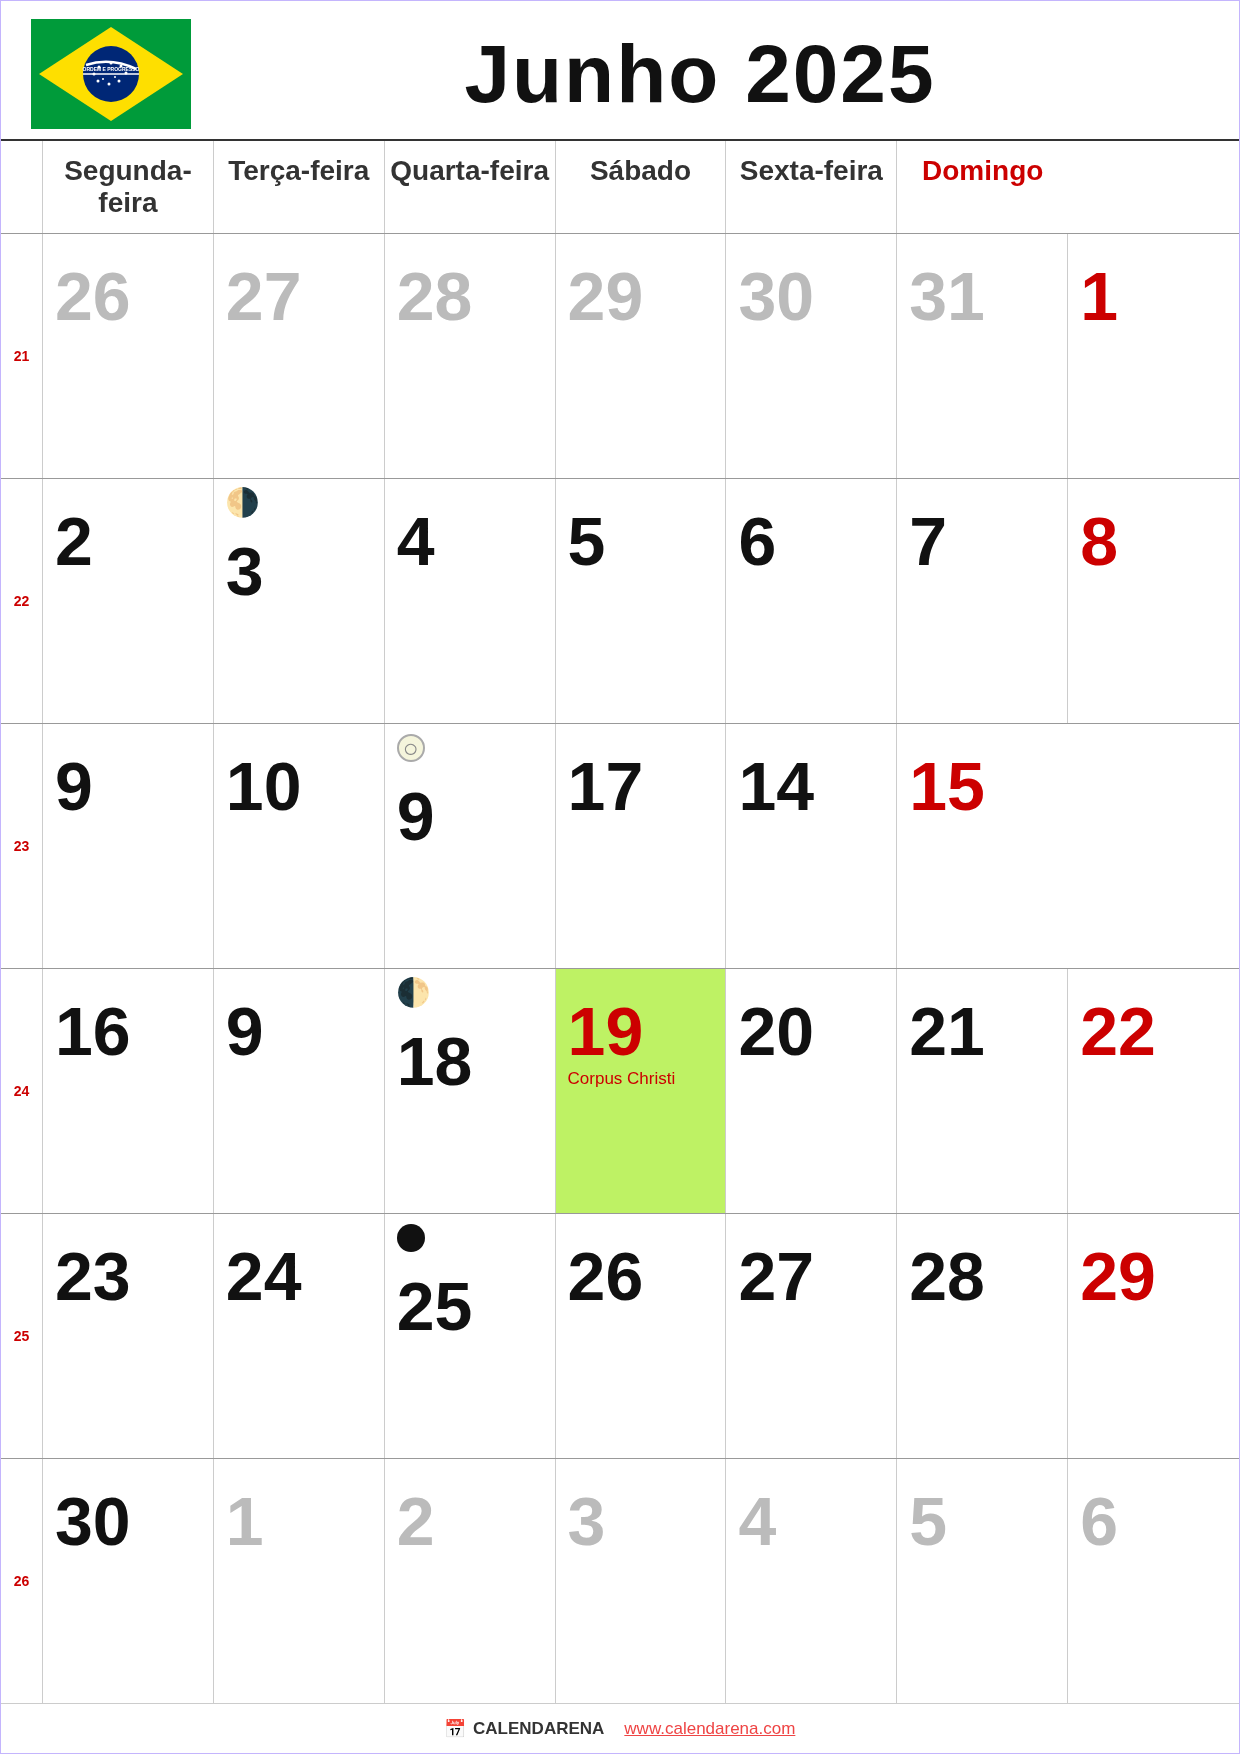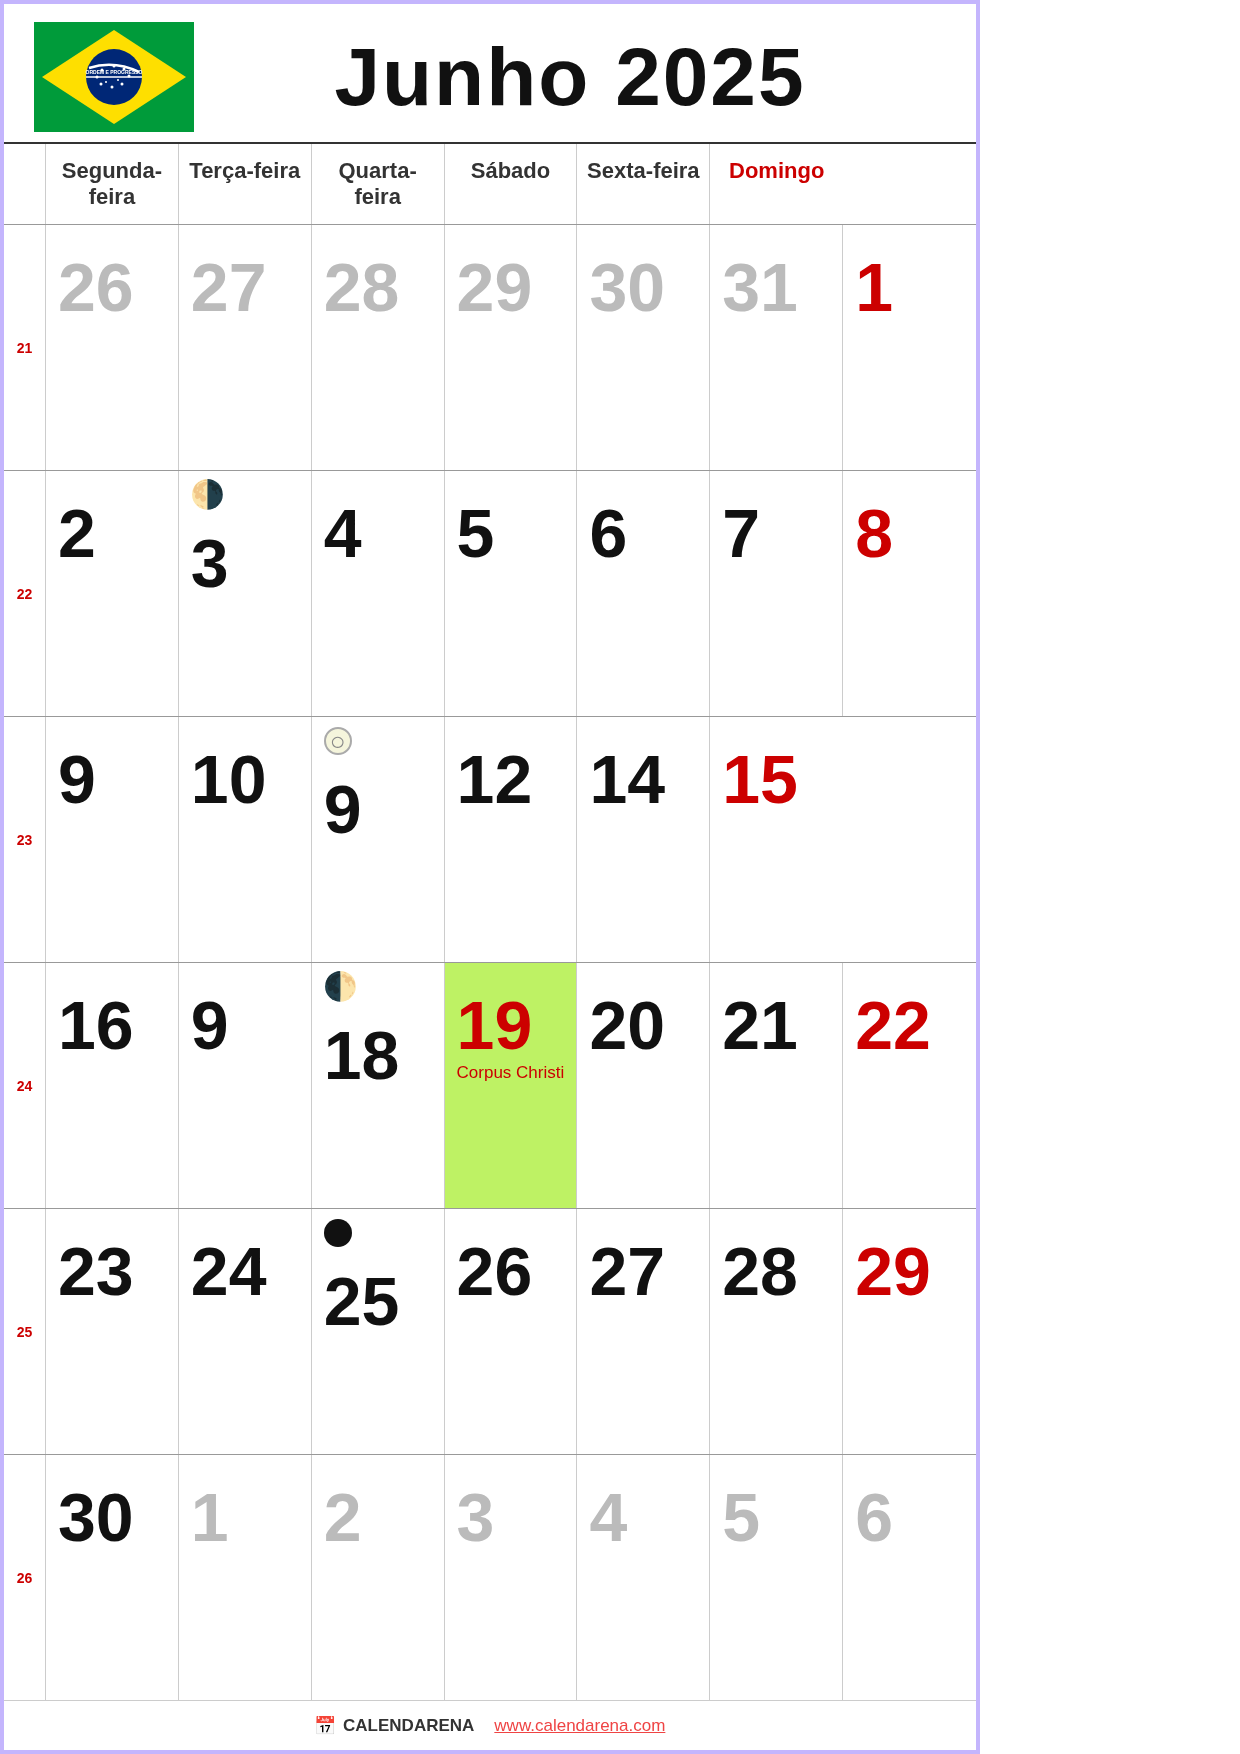--- a/index.html
+++ b/index.html
@@ -4,25 +4,25 @@
   <style>
     * { box-sizing: border-box; margin: 0; padding: 0; }
     body {
       width: 1240px;
       height: 1754px;
       background: #fff;
       font-family: Arial, sans-serif;
       overflow: hidden;
     }
     .calendar-wrapper {
-      width: 980px;
+      width: 1240px;
       height: 1754px;
       display: flex;
       flex-direction: column;
-      border: 4px solid #c4b5fd;
+      border: 1px solid #c4b5fd;
     }
     .header {
       display: flex;
       align-items: center;
       padding: 18px 30px 10px 30px;
       border-bottom: 2px solid #333;
     }
     .flag-container {
       width: 160px;
       height: 110px;
@@ -51,21 +51,21 @@
       display: grid;
       grid-template-columns: 42px repeat(7, 1fr);
       border-bottom: 1px solid #999;
     }
     .week-num-header {
       border-right: 1px solid #ccc;
     }
     .day-header {
       text-align: center;
       padding: 14px 5px;
-      font-size: 22px;
+      font-size: 28px;
       font-weight: 600;
       color: #333;
       border-right: 1px solid #ccc;
     }
     .day-header:last-child {
       border-right: none;
       color: #c00;
     }
     .weeks-container {
       flex: 1;
@@ -261,21 +261,21 @@
             <span class="day-number">9</span>
           </div>
         <div class="day-cell">
             <span class="day-number">10</span>
           </div>
         <div class="day-cell">
           <span class="moon-icon" style="font-size:26px; border: 2px solid #aaa; border-radius:50%; width:28px; height:28px; display:inline-flex; align-items:center; justify-content:center; background:#f5f5dc; color:#888;">○</span>
           <span class="day-number">9</span>
         </div>
         <div class="day-cell">
-            <span class="day-number">12</span>
+            <span class="day-number">17</span>
           </div>
         <div class="day-cell">
             <span class="day-number">14</span>
           </div>
         <div class="day-cell sunday">
             <span class="day-number">15</span>
           </div>
       </div>
 
       <div class="week-row">

